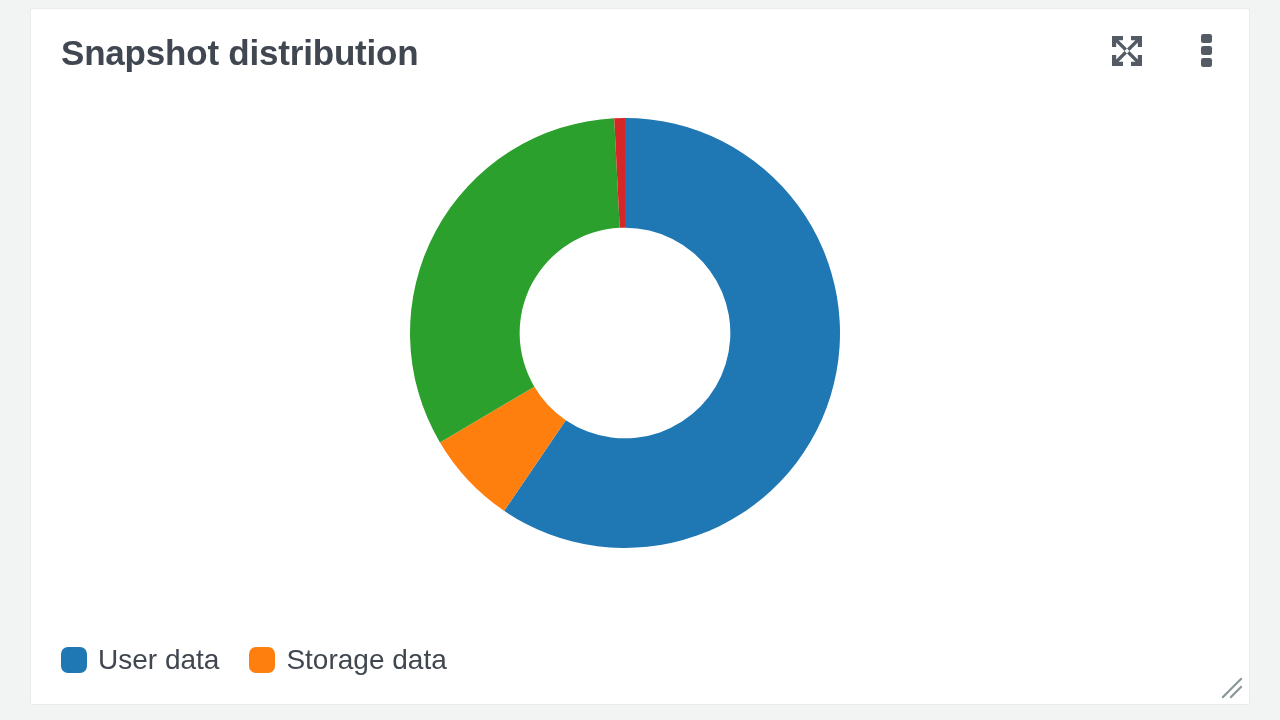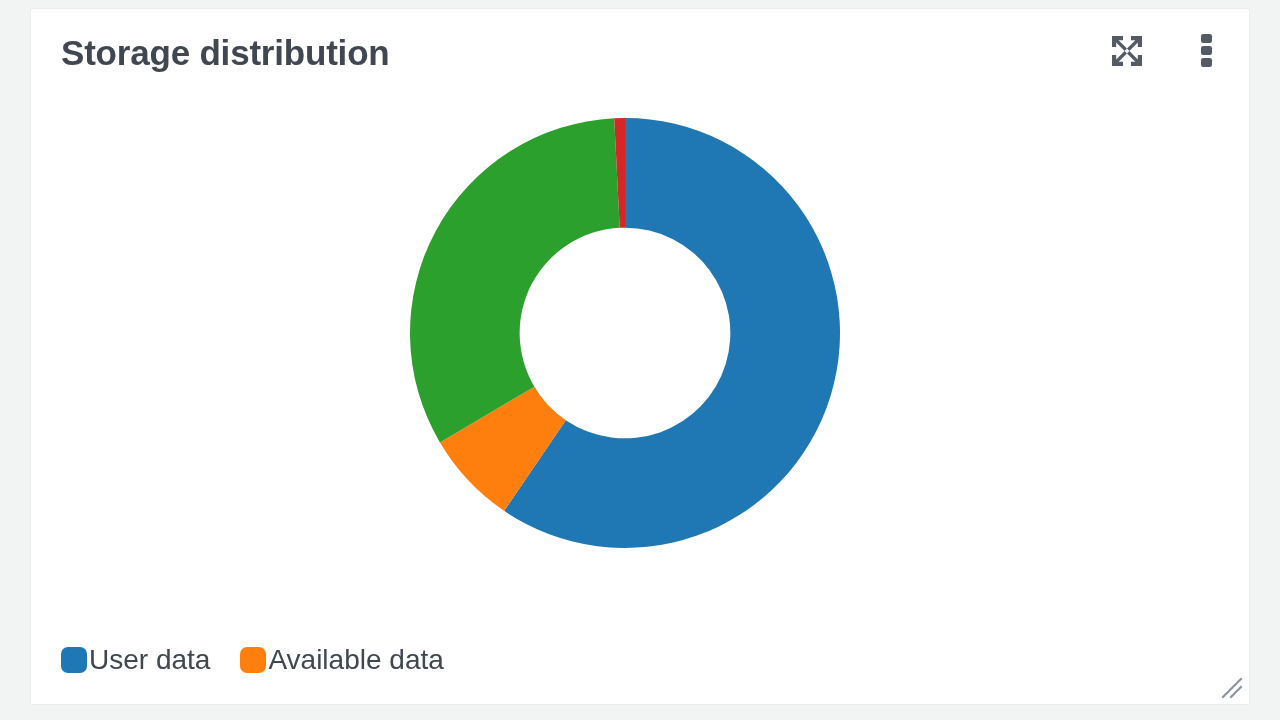--- a/index.html
+++ b/index.html
@@ -105,21 +105,21 @@
     bottom: 30px;
     display: flex;
     align-items: center;
     gap: 30px;
     flex-wrap: nowrap;
   }
 
   .legend-item {
     display: flex;
     align-items: center;
-    gap: 2px;
+    gap: 11px;
     cursor: pointer;
     text-align: center;
   }
 
   .legend-swatch {
     width: 26px;
     height: 26px;
     border-radius: 7px;
     flex: none;
   }
@@ -143,21 +143,21 @@
   .resize-handle svg { display: block; }
 </style>
 </head>
 <body>
 
 <div id="page">
 
   <div class="card">
 
     <div class="card-header">
-      <div class="card-title">Storage distribution</div>
+      <div class="card-title">Snapshot distribution</div>
 
       <div class="header-actions">
 
         <button class="icon-btn">
           <span>
             <svg width="34" height="34" viewBox="0 0 34 34" aria-hidden="true">
               <g fill="#545b64">
 
                 <path d="M2 2 L13 2 L13 6.2 L8.6 6.2 L17 14.6 L14.6 17 L6.2 8.6 L6.2 13 L2 13 Z"></path>
 
@@ -197,21 +197,21 @@
       </div>
     </div>
 
     <div class="legend" id="legend">
         <div class="legend-item">
           <span class="legend-swatch" style="background: rgb(31, 119, 180);"></span>
           <span class="legend-label">User data</span>
         </div>
         <div class="legend-item">
           <span class="legend-swatch" style="background: rgb(255, 127, 14);"></span>
-          <span class="legend-label">Available data</span>
+          <span class="legend-label">Storage data</span>
         </div>
       </div>
 
     <div class="resize-handle">
       <svg width="26" height="26" viewBox="0 0 26 26" aria-hidden="true">
         <g stroke="#879596" stroke-width="2" stroke-linecap="square">
           <line x1="4" y1="22" x2="22" y2="4"></line>
           <line x1="12" y1="22" x2="22" y2="12"></line>
         </g>
       </svg>

